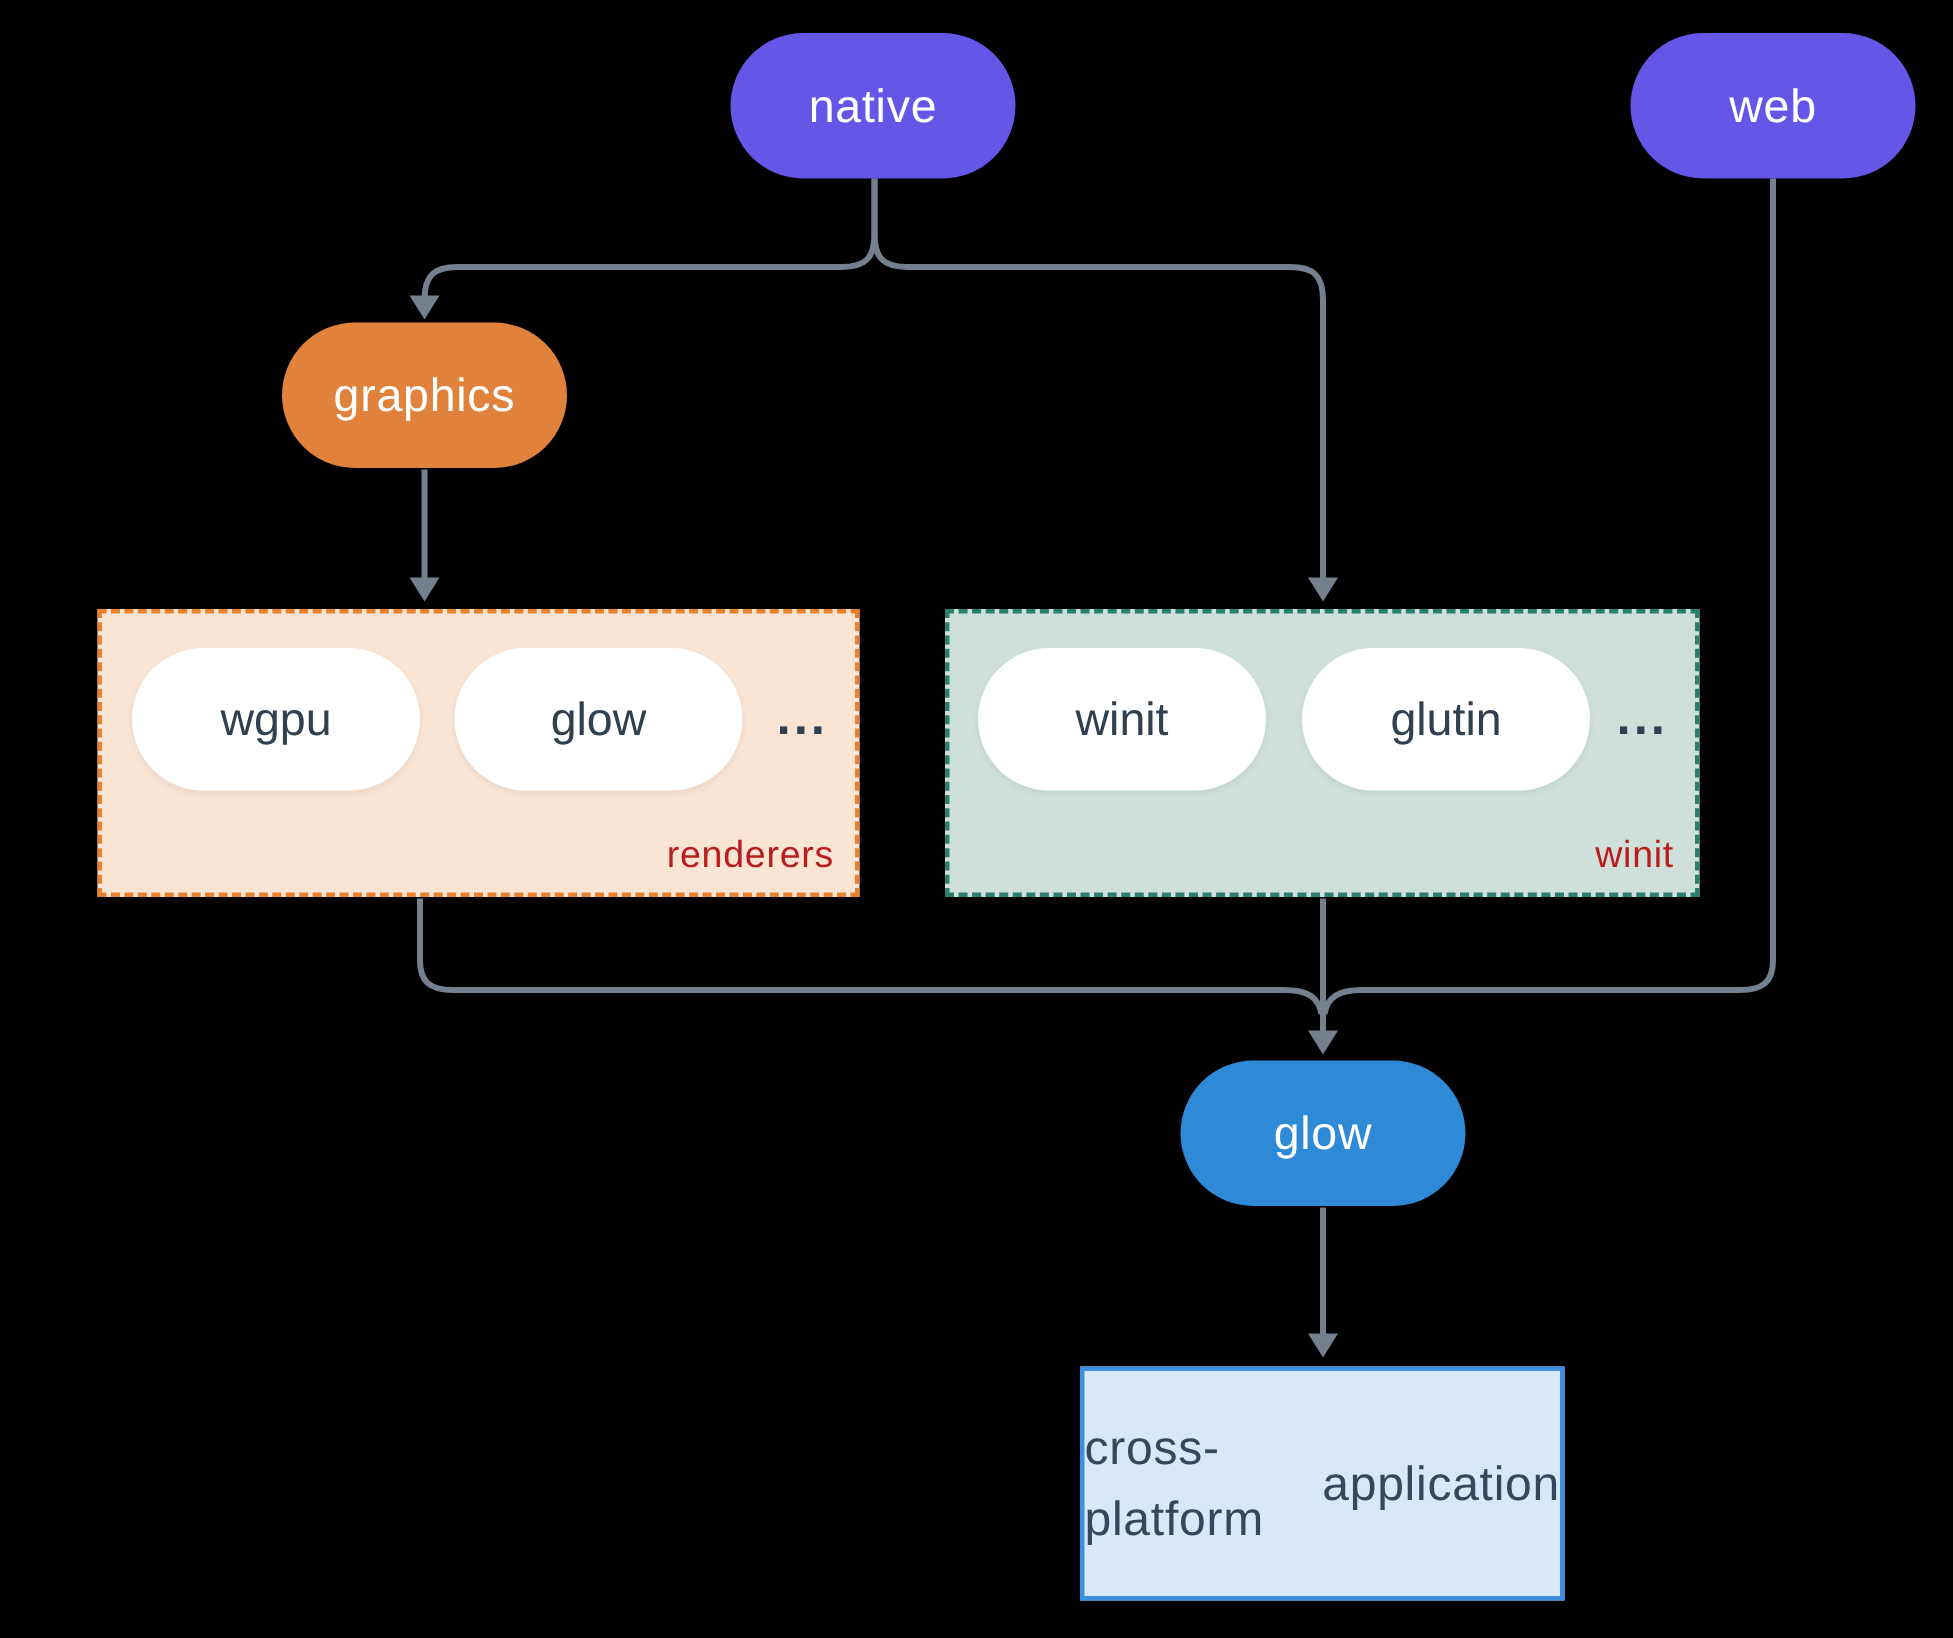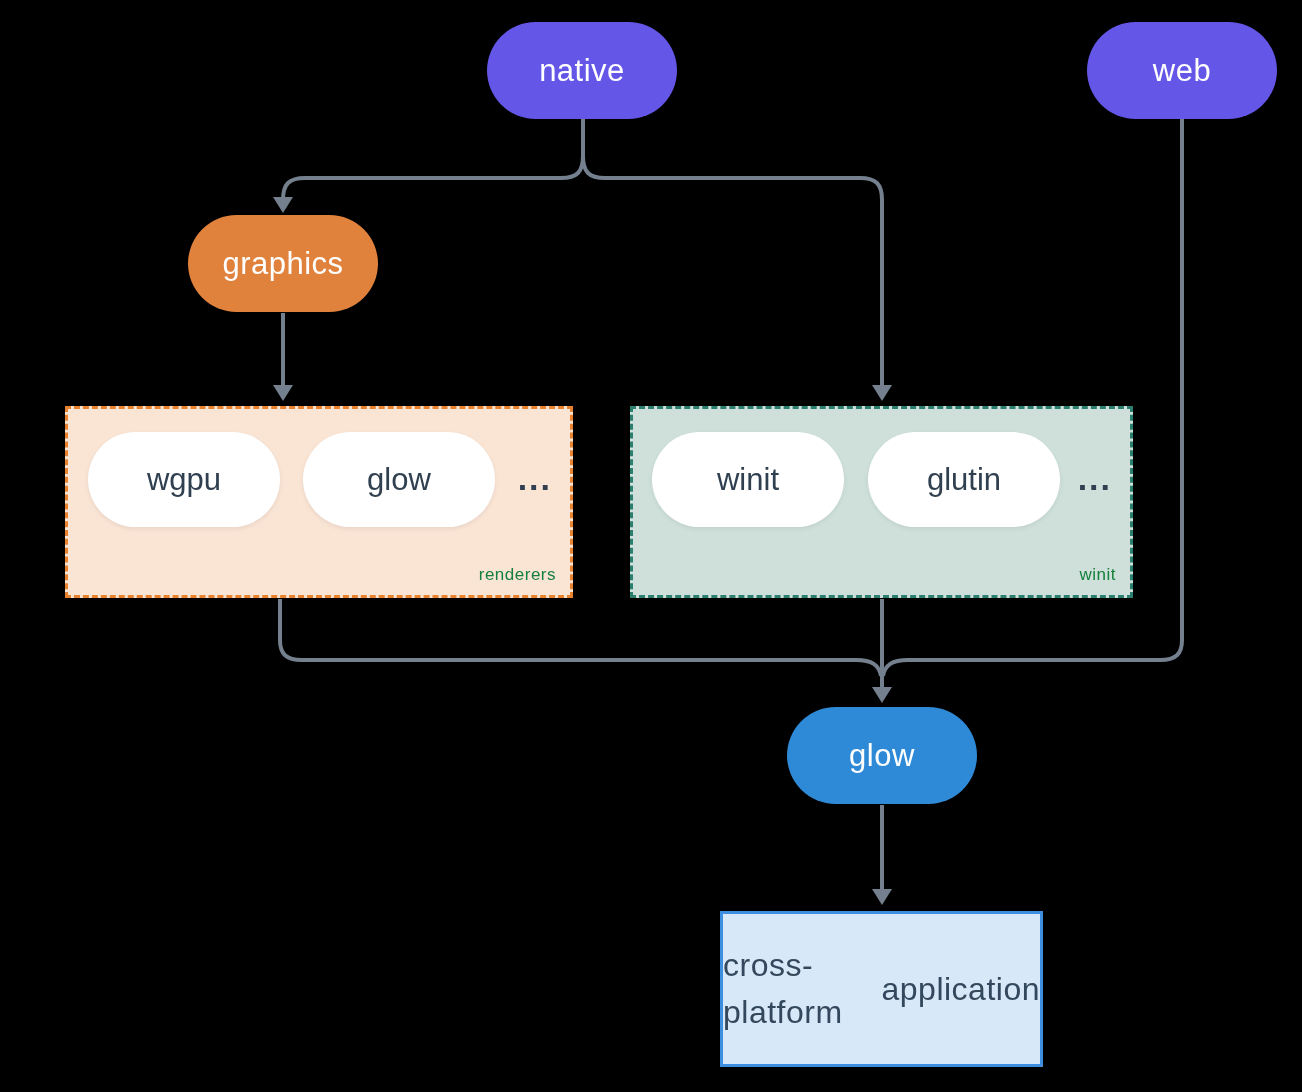--- a/index.html
+++ b/index.html
@@ -48,21 +48,21 @@
   .group.renderers .chip.c1 { left: 20px; }
   .group.renderers .chip.c2 { left: 235px; }
   .group.shells    .chip.c1 { left: 19px; }
   .group.shells    .chip.c2 { left: 235px; }
   .dots {
     position: absolute; top: 50px; right: 18px;
     color: #304050; font-size: 34px; font-weight: bold; letter-spacing: 2px;
   }
   .group-label {
     position: absolute; right: 14px; bottom: 10px;
-    color: #15803d; font-size: 17px; letter-spacing: 0.5px;
+    color: #b91c1c; font-size: 25px; letter-spacing: 0.5px;
   }
 
   .appbox {
     position: absolute; left: 720px; top: 911px; width: 323px; height: 156px;
     background: #D7E8F8; border: 3px solid #3E8EE0;
     display: flex; flex-direction: row; align-items: center; justify-content: center;
     color: #33485C; font-size: 32px; line-height: 47px; letter-spacing: 0.5px;
   }
 </style>
 </head>

